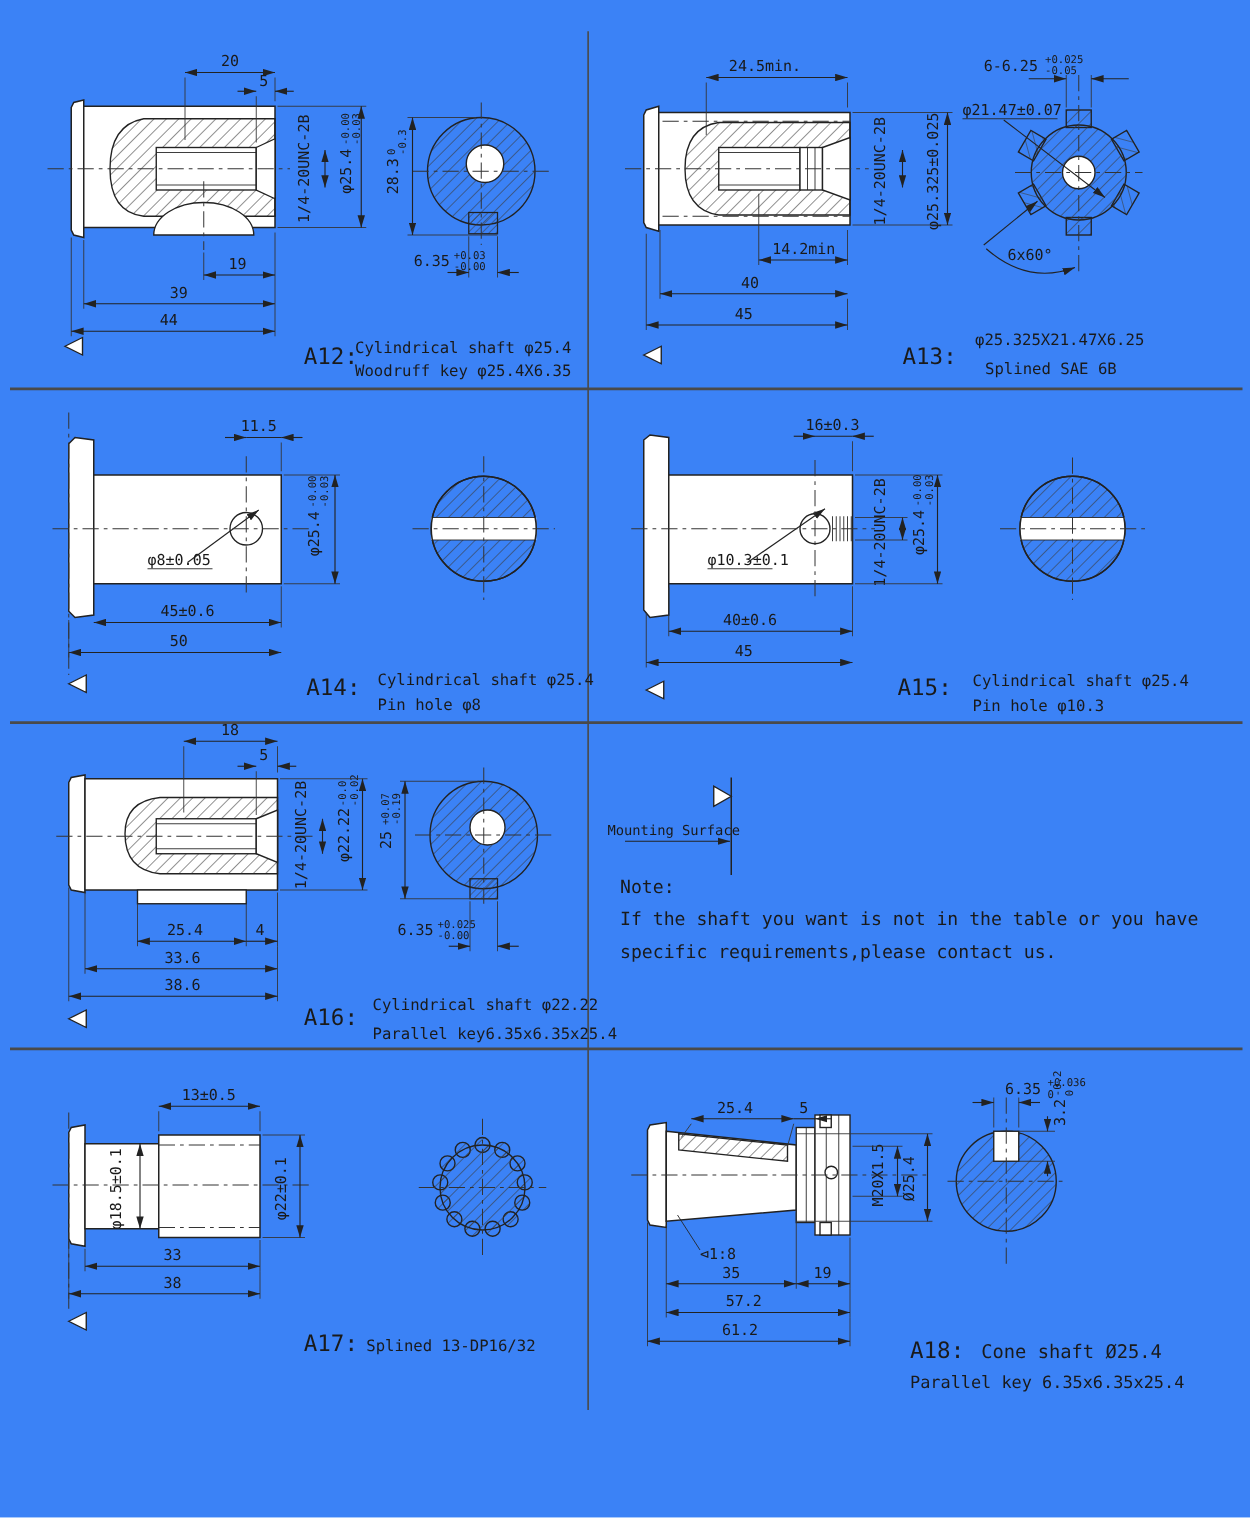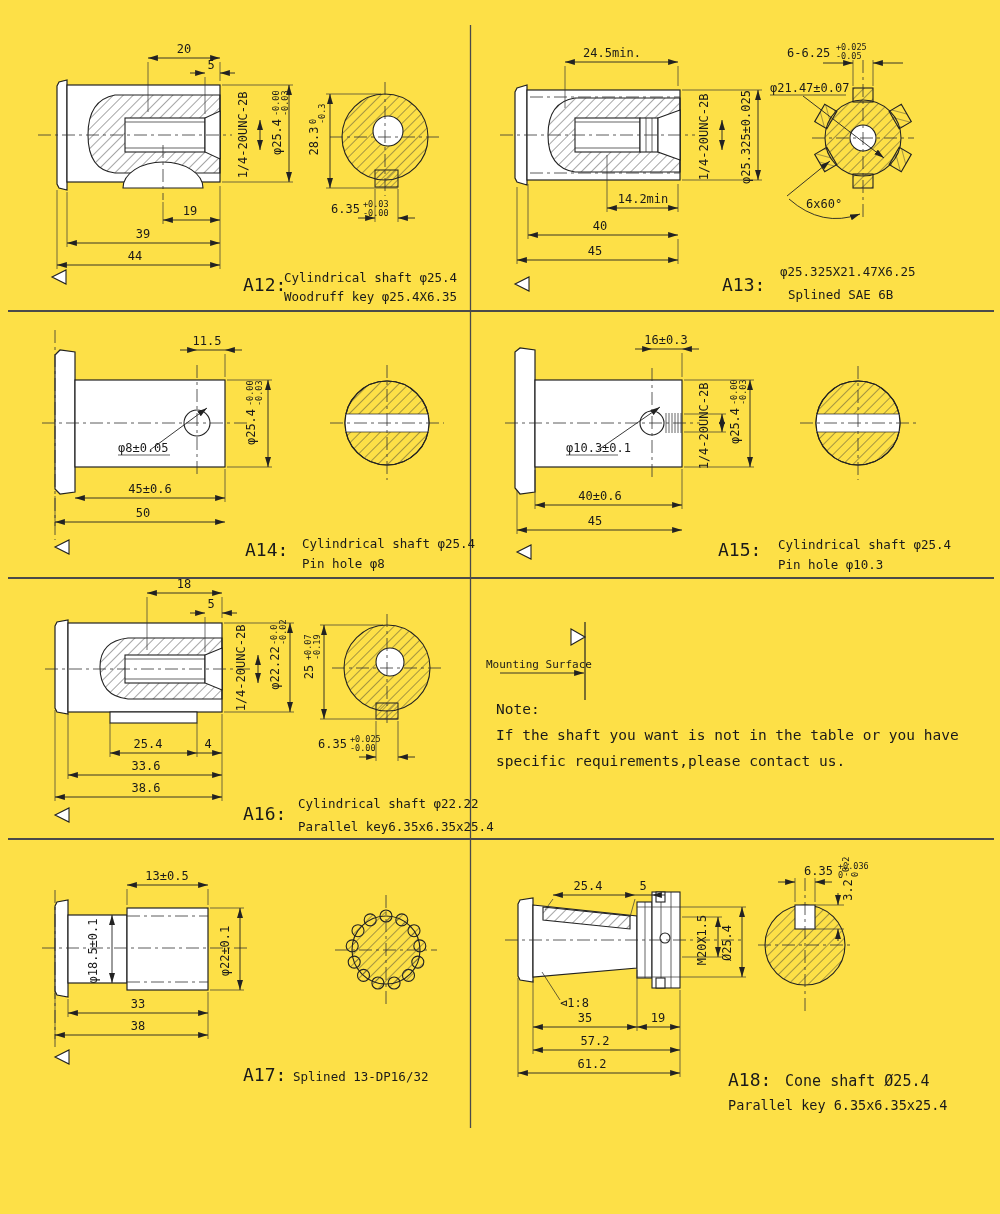--- a/index.html
+++ b/index.html
@@ -1,16 +1,16 @@
 <!DOCTYPE html>
 <html><head>
 <meta charset="utf-8">
 <style>
   html,body{margin:0;padding:0;background:#fff;}
-  #sheet{position:relative;width:1000px;height:1214px;background:#fde047;font-family:"DejaVu Sans Mono",monospace;}
+  #sheet{position:relative;width:1000px;height:1214px;background:#3b82f6;font-family:"DejaVu Sans Mono",monospace;}
   svg text{fill:#1a1a1a;}
   .dt  {font:12px "DejaVu Sans Mono",monospace;}
   .dts {font:8.5px "DejaVu Sans Mono",monospace;}
   .lbl {font:18px "DejaVu Sans Mono",monospace;}
   .desc{font:12.5px "DejaVu Sans Mono",monospace;}
   .big {font:15px "DejaVu Sans Mono",monospace;}
   .med {font:13.5px "DejaVu Sans Mono",monospace;}
   .note{font:14.5px "DejaVu Sans Mono",monospace;}
   .small{font:11px "DejaVu Sans Mono",monospace;}
   .ol  {fill:#fff;stroke:#222;stroke-width:1.2;}

